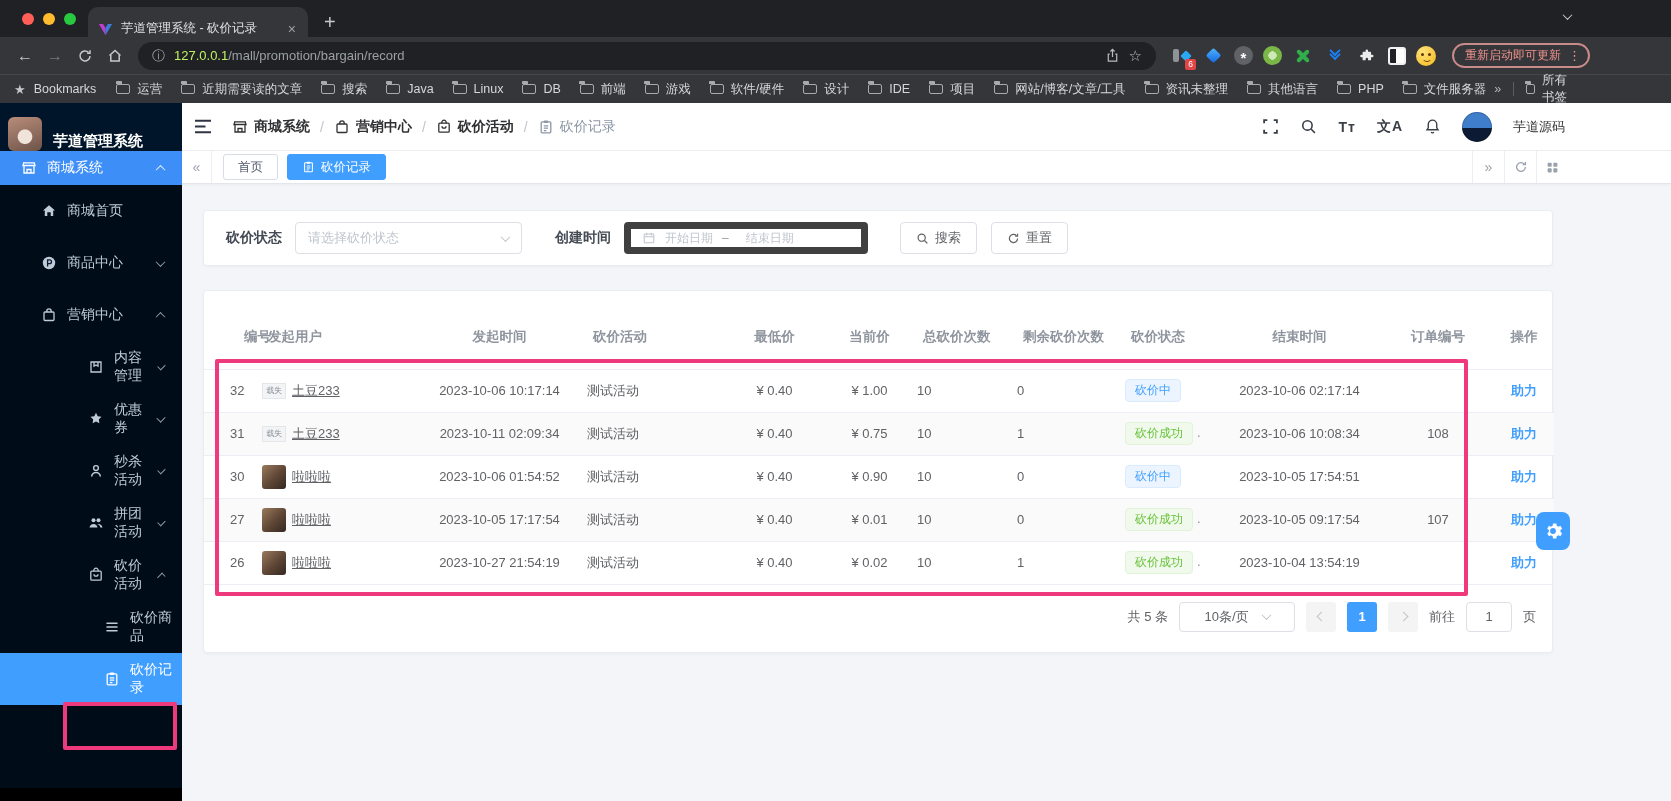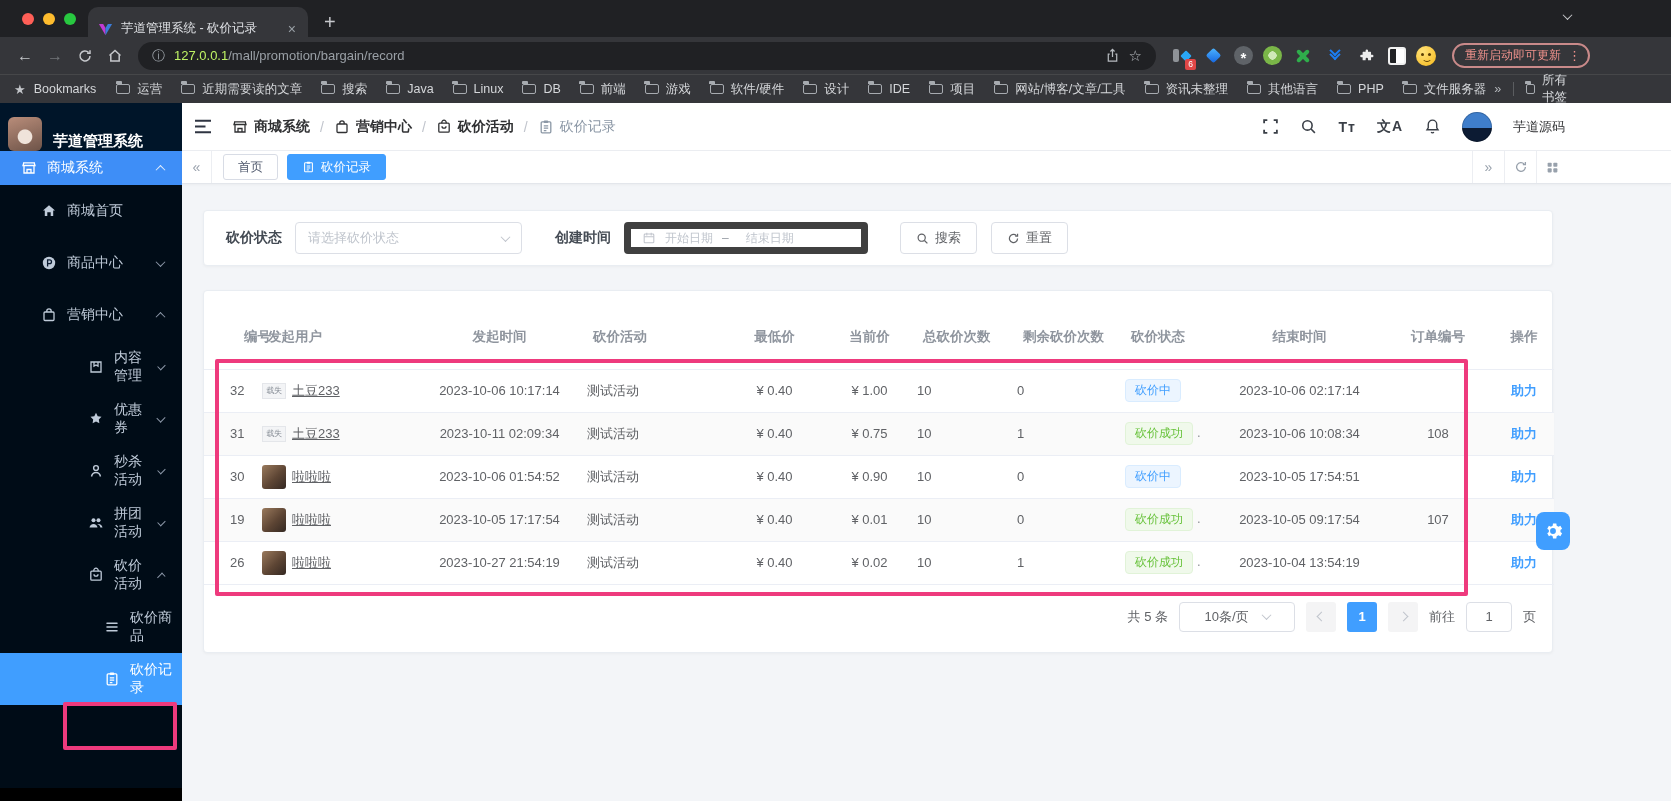--- a/index.html
+++ b/index.html
@@ -673,21 +673,21 @@
                 <td class="ac">¥ 0.40</td>
                 <td class="ac">¥ 0.90</td>
                 <td class="al">10</td>
                 <td class="al">0</td>
                 <td class="al"><span class="bdg progress">砍价中</span></td>
                 <td class="ac">2023-10-05 17:54:51</td>
                 <td class="ac"></td>
                 <td class="ac"><span class="hl-link">助力</span></td>
               </tr>
               <tr>
-                <td class="al c0">19</td>
+                <td class="al c0">27</td>
                 <td class="al">
                   <span class="user-cell">
                     <span class="photo-img"></span>
                     <span class="user-name">啦啦啦</span>
                   </span>
                 </td>
                 <td class="ac">2023-10-05 17:17:54</td>
                 <td class="al">测试活动</td>
                 <td class="ac">¥ 0.40</td>
                 <td class="ac">¥ 0.01</td>

